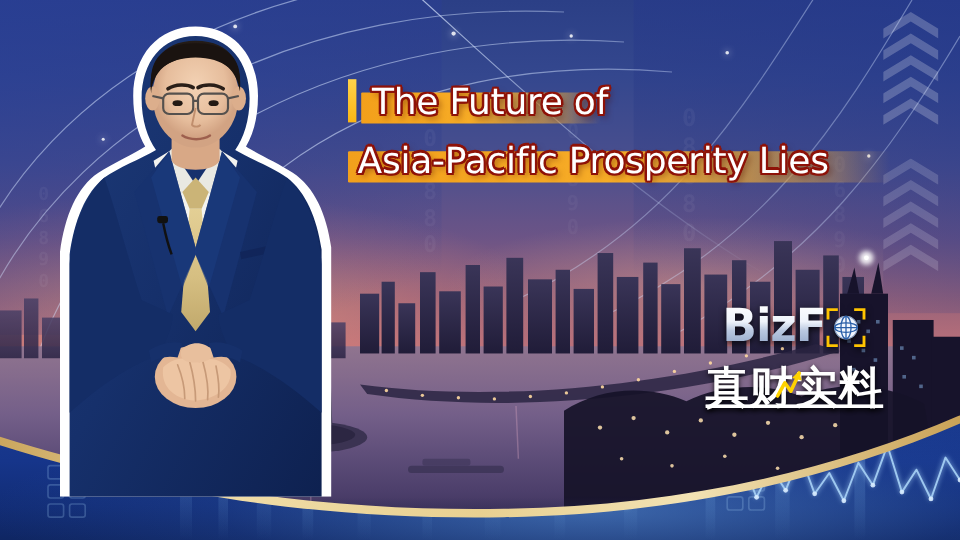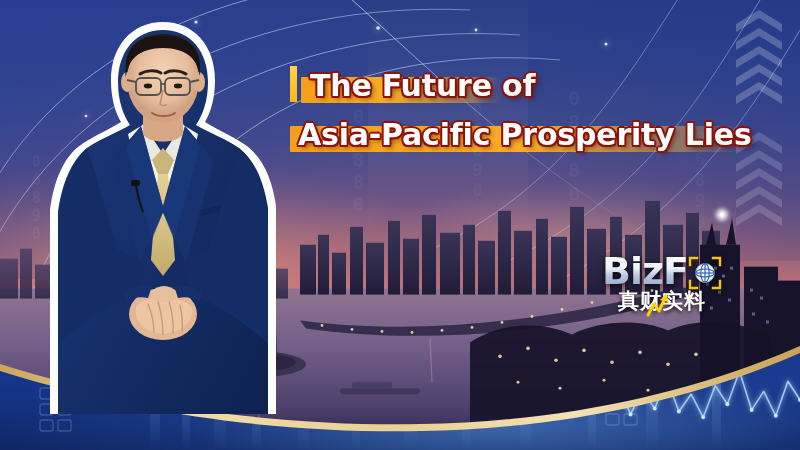--- a/index.html
+++ b/index.html
@@ -88,21 +88,21 @@
   .tline.l3 .band{width:218px;
     background:linear-gradient(90deg,#f3a01b 0%,#f7ac26 55%,rgba(248,176,55,.35) 90%,rgba(250,185,80,0) 100%);}
 
   .tbar{
     position:absolute;left:0;top:4px;width:7px;height:36px;
     background:linear-gradient(180deg,#ffd34a 0%,#fbb614 100%);
   }
   .ttext{
     position:relative;z-index:3;
     font-family:"DejaVu Sans","Liberation Sans",sans-serif;
-    font-weight:700;font-size:30px;letter-spacing:-.2px;
+    font-weight:400;font-size:30px;letter-spacing:-.2px;
     color:#ffffff;white-space:nowrap;
     -webkit-text-stroke:0px;
     text-shadow:
       2px 0 0 #8e1208, -2px 0 0 #8e1208, 0 2px 0 #8e1208, 0 -2px 0 #8e1208,
       1.5px 1.5px 0 #8e1208, -1.5px 1.5px 0 #8e1208, 1.5px -1.5px 0 #8e1208, -1.5px -1.5px 0 #8e1208,
       3px 3px 5px rgba(70,8,4,.55);
   }
   .tline.l1 .ttext{margin-left:20px;}
   .tline.l2 .ttext{margin-left:8px;}
   .tline.l3 .ttext{margin-left:9px;}
@@ -116,26 +116,27 @@
     display:flex;align-items:center;justify-content:center;gap:0px;
     font-family:"DejaVu Sans","Liberation Sans",sans-serif;
     font-weight:700;font-size:38px;line-height:1;
     letter-spacing:-1px;
     background:linear-gradient(180deg,#ffffff 0%,#eef3fb 42%,#b9c8e0 62%,#8fa4c6 100%);
     -webkit-background-clip:text;background-clip:text;color:transparent;
     filter:drop-shadow(0 2px 3px rgba(0,0,0,.85));
   }
   .logo-globe{display:inline-block;width:34px;height:34px;position:relative;top:2px;}
   .logo-bottom{
-    margin-top:1px;
+    margin-top:16px;
     font-family:"DejaVu Sans","Liberation Sans",sans-serif;
-    font-weight:700;font-size:21px;line-height:1;color:#fff;
+    font-weight:700;font-size:36px;line-height:1;color:#fff;
     letter-spacing:1px;
     text-shadow:0 2px 4px rgba(0,0,0,.9);
     position:relative;
+    text-decoration:underline;
   }
   .logo-bottom .zz{position:absolute;left:50%;transform:translateX(-50%);top:0;pointer-events:none;}
 
   
   #bottom-band{
     position:absolute;left:0;bottom:0;width:800px;height:110px;
   }
   .band-clip{
     position:absolute;inset:0;
     clip-path:path("M0,28 C160,78 300,90 420,88 C560,86 690,58 800,10 L800,110 L0,110 Z");

